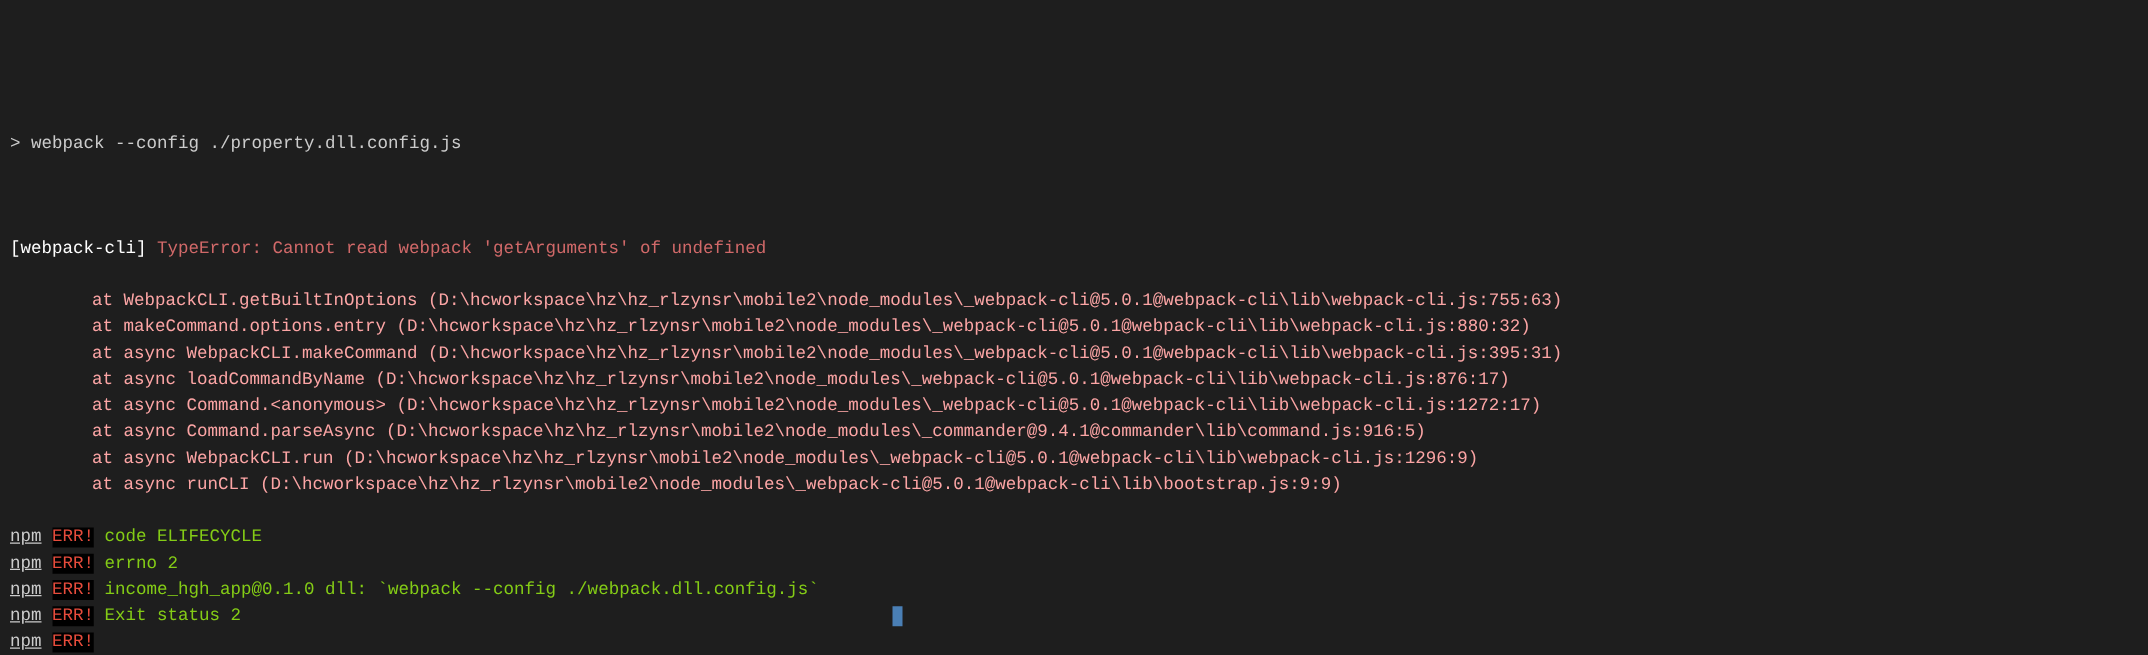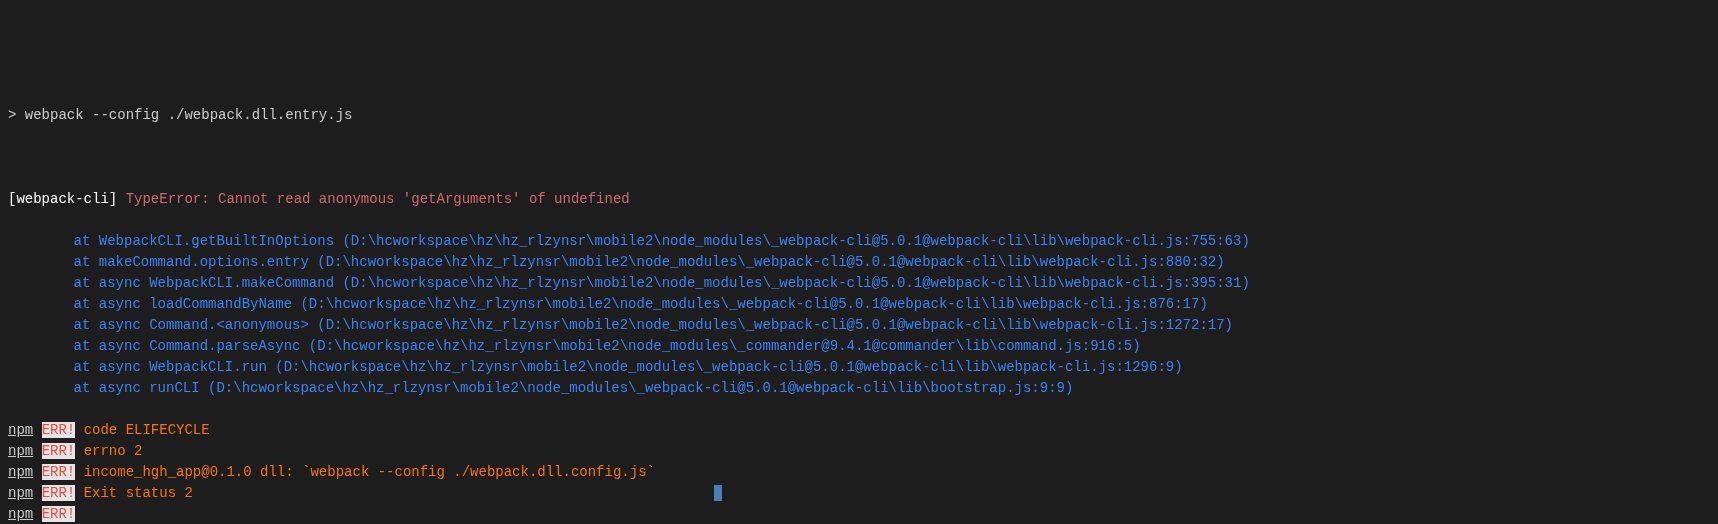--- a/index.html
+++ b/index.html
@@ -28,55 +28,55 @@
     .cmd {
       color: #cccccc;
     }
     .bracket-tag {
       color: #ffffff;
     }
     .error-type {
       color: #d16969;
     }
     .stack-trace {
-      color: #3b82f6;
+      color: #fca5a5;
       padding-left: 40px;
     }
     .npm-prefix {
       color: #cccccc;
       text-decoration: underline;
     }
     .err-label {
       color: #e74c3c;
-      background-color: #e5e5e5;
+      background-color: #000000;
       margin-top: 37px;
     }
     .npm-msg {
-      color: #f97316;
+      color: #84cc16;
     }
     .cursor {
       display: inline-block;
       width: 8px;
       height: 16px;
       background-color: #4a7fb5;
       vertical-align: text-bottom;
     }
     .empty-line {
       height: 1.5em;
     }
   </style>
 </head>
 <body>
 
 
 
 <div>
-<div class="terminal-line"><span class="prompt">&gt;</span> <span class="cmd">webpack --config ./webpack.dll.entry.js</span></div>
+<div class="terminal-line"><span class="prompt">&gt;</span> <span class="cmd">webpack --config ./property.dll.config.js</span></div>
 <div class="empty-line"></div>
-<div class="terminal-line"><span class="bracket-tag">[webpack-cli]</span> <span class="error-type">TypeError: Cannot read anonymous 'getArguments' of undefined</span></div>
+<div class="terminal-line"><span class="bracket-tag">[webpack-cli]</span> <span class="error-type">TypeError: Cannot read webpack 'getArguments' of undefined</span></div>
 <div id="stack-container"><div class="terminal-line stack-trace">    at WebpackCLI.getBuiltInOptions (D:\hcworkspace\hz\hz_rlzynsr\mobile2\node_modules\_webpack-cli@5.0.1@webpack-cli\lib\webpack-cli.js:755:63)</div><div class="terminal-line stack-trace">    at makeCommand.options.entry (D:\hcworkspace\hz\hz_rlzynsr\mobile2\node_modules\_webpack-cli@5.0.1@webpack-cli\lib\webpack-cli.js:880:32)</div><div class="terminal-line stack-trace">    at async WebpackCLI.makeCommand (D:\hcworkspace\hz\hz_rlzynsr\mobile2\node_modules\_webpack-cli@5.0.1@webpack-cli\lib\webpack-cli.js:395:31)</div><div class="terminal-line stack-trace">    at async loadCommandByName (D:\hcworkspace\hz\hz_rlzynsr\mobile2\node_modules\_webpack-cli@5.0.1@webpack-cli\lib\webpack-cli.js:876:17)</div><div class="terminal-line stack-trace">    at async Command.&lt;anonymous&gt; (D:\hcworkspace\hz\hz_rlzynsr\mobile2\node_modules\_webpack-cli@5.0.1@webpack-cli\lib\webpack-cli.js:1272:17)</div><div class="terminal-line stack-trace">    at async Command.parseAsync (D:\hcworkspace\hz\hz_rlzynsr\mobile2\node_modules\_commander@9.4.1@commander\lib\command.js:916:5)</div><div class="terminal-line stack-trace">    at async WebpackCLI.run (D:\hcworkspace\hz\hz_rlzynsr\mobile2\node_modules\_webpack-cli@5.0.1@webpack-cli\lib\webpack-cli.js:1296:9)</div><div class="terminal-line stack-trace">    at async runCLI (D:\hcworkspace\hz\hz_rlzynsr\mobile2\node_modules\_webpack-cli@5.0.1@webpack-cli\lib\bootstrap.js:9:9)</div></div>
 <div id="npm-errors-container"><div class="terminal-line"><span class="npm-prefix">npm</span> <span class="err-label">ERR!</span><span class="npm-msg"> code ELIFECYCLE</span></div><div class="terminal-line"><span class="npm-prefix">npm</span> <span class="err-label">ERR!</span><span class="npm-msg"> errno 2</span></div><div class="terminal-line"><span class="npm-prefix">npm</span> <span class="err-label">ERR!</span><span class="npm-msg"> income_hgh_app@0.1.0 dll: `webpack --config ./webpack.dll.config.js`</span></div><div class="terminal-line"><span class="npm-prefix">npm</span> <span class="err-label">ERR!</span><span class="npm-msg"> Exit status 2</span><span>                                                              </span><span class="cursor"></span></div><div class="terminal-line"><span class="npm-prefix">npm</span> <span class="err-label">ERR!</span><span class="npm-msg"></span></div></div>
 
 
 </div>
 
 
 
 
 

